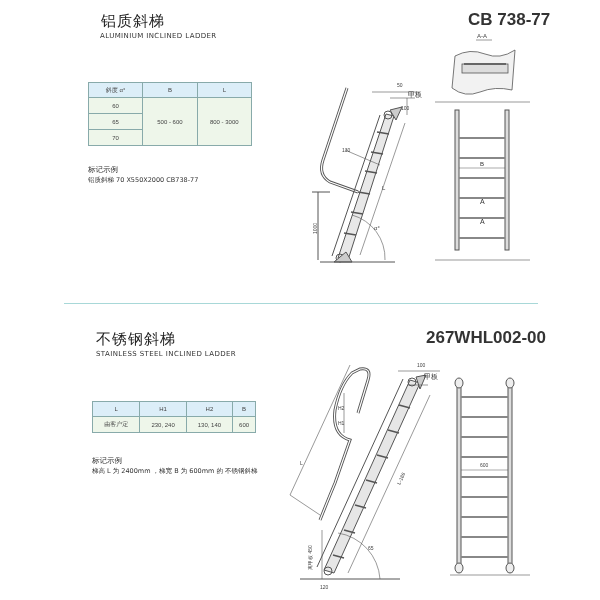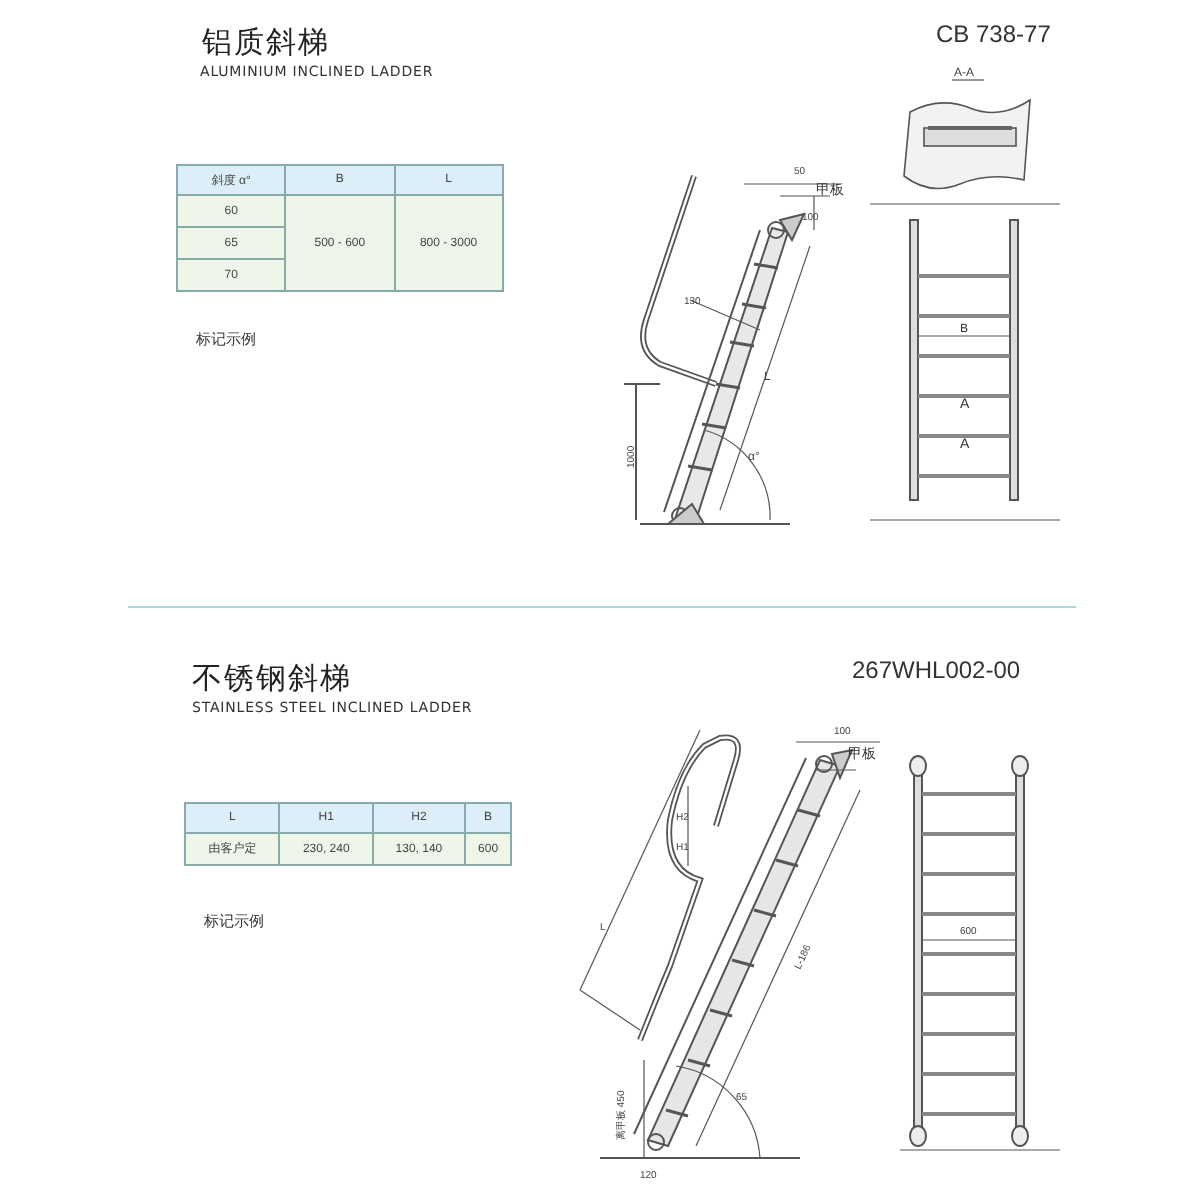--- a/index.html
+++ b/index.html
@@ -1,24 +1,24 @@
 <!DOCTYPE html>
 <html><head>
 <meta charset="utf-8">
 <style>
   html, body { margin:0; padding:0; background:#fff; }
   body { width:600px; height:600px; position:relative; overflow:hidden; font-family:"DejaVu Sans", sans-serif; color:#333; }
   .abs { position:absolute; }
   .title-cn { font-size:15px; color:#222; letter-spacing:1px; }
   .title-en { font-size:7px; color:#333; letter-spacing:0.4px; }
-  .code { font-size:12px; color:#333; font-family:"Liberation Sans", sans-serif; }
+  .code { font-size:17px; color:#333; font-family:"Liberation Sans", sans-serif;font-weight:bold; }
   table.spec { border-collapse:collapse; font-size:6px; color:#444; font-family:"Liberation Sans", sans-serif; }
   table.spec th { background:#dceef8; font-weight:normal; border:1px solid #8aa; height:12px; }
   table.spec td { background:#eef6ea; border:1px solid #8aa; text-align:center; height:13px; }
-  .note { font-size:6.5px; color:#333; line-height:11px;margin-left:10px; }
+  .note { font-size:6.5px; color:#333; line-height:11px; }
   .divider { height:1px; background:#a8d8d8; }
   svg text { font-family:"Liberation Sans", sans-serif; }
 </style>
 </head>
 <body>
 
 <div class="abs title-cn" style="left:101px;top:12px;">铝质斜梯</div>
 <div class="abs title-en" style="left:100px;top:32px;">ALUMINIUM INCLINED LADDER</div>
 <div class="abs code" style="left:468px;top:10px;">CB 738-77</div>
 
@@ -38,20 +38,21 @@
         <td>65</td>
       </tr>
   <tr>
         <td>70</td>
       </tr>
 </tbody>
   </table>
 
 <div class="abs note" style="left:88px;top:164px;width:240px;">
   <div style="font-size:7.5px;">标记示例</div>
+  <div>铝质斜梯 70 X550X2000 CB738-77</div>
 </div>
 
 <svg class="abs" style="left:290px;top:70px;" width="140" height="200">
   <g stroke="#555" fill="none" stroke-width="1">
 
     <path d="M57,18 L33,90 Q28,105 40,112 L68,122" stroke-width="3"></path>
     <path d="M57,18 L33,90 Q28,105 40,112 L68,122" stroke="#fff" stroke-width="1.2"></path>
 
     <path d="M96,44 L48,188 L58,190 L104,46 Z" fill="#e8e8e8"></path>
     <line x1="90" y1="45" x2="42" y2="186"></line>
@@ -135,20 +136,21 @@
     <td>由客户定</td>
     <td>230, 240</td>
     <td>130, 140</td>
     <td>600</td>
   </tr>
 </tbody>
   </table>
 
 <div class="abs note" style="left:92px;top:455px;width:240px;">
   <div style="font-size:7.5px;">标记示例</div>
+  <div>梯高 L 为 2400mm ，梯宽 B 为 600mm 的 不锈钢斜梯</div>
 </div>
 
 <svg class="abs" style="left:260px;top:355px;" width="180" height="240">
   <g stroke="#555" fill="none" stroke-width="1">
 
     <path d="M98,58 L108,25 Q112,12 100,14 L92,18 Q80,30 75,55 Q72,80 90,85 L75,128 Q70,140 66,150 L60,165" stroke-width="3"></path>
     <path d="M98,58 L108,25 Q112,12 100,14 L92,18 Q80,30 75,55 Q72,80 90,85 L75,128 Q70,140 66,150 L60,165" stroke="#fff" stroke-width="1.2"></path>
 
     <path d="M150,25 L64,215 L74,218 L160,28 Z" fill="#e6e6e6"></path>
     <line x1="143" y1="24" x2="57" y2="212"></line>

